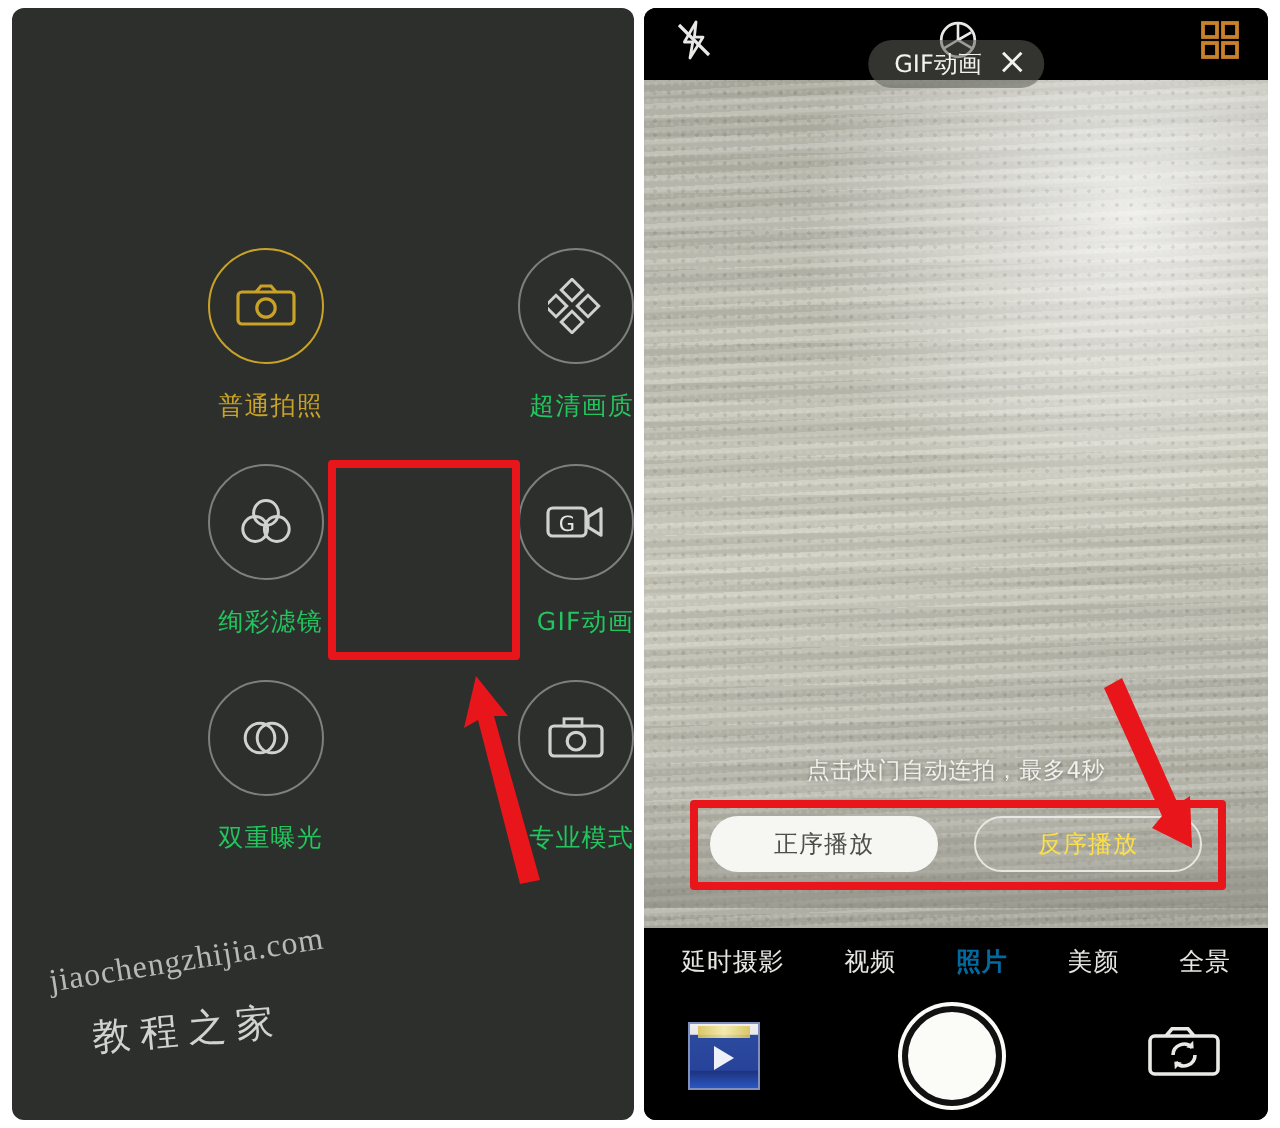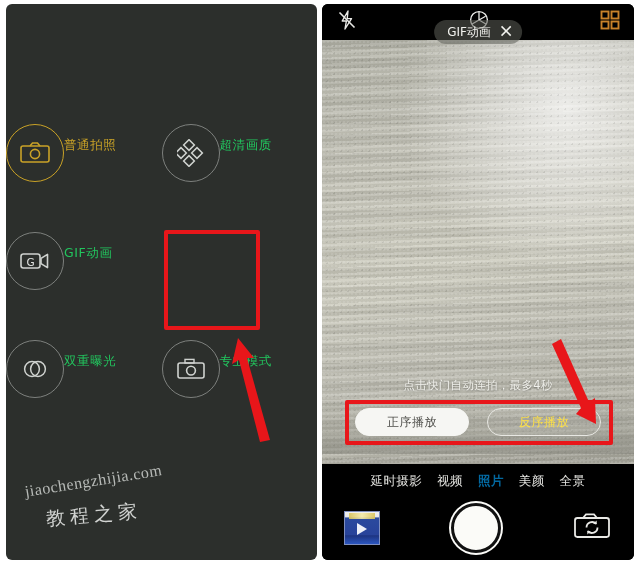--- a/index.html
+++ b/index.html
@@ -38,21 +38,22 @@
   }
 
   .mode-row {
     display: flex;
     height: 108px;
   }
 
   .mode-cell {
     flex: 1 1 50%;
     display: flex;
-    align-items: flex-start;
+    flex-direction: column;
+    align-items: flex-end;
     justify-content: flex-start;
   }
 
   .mode-circle {
     width: 58px;
     height: 58px;
     border-radius: 50%;
     border: 1.3px solid #7d807d;
     display: flex;
     align-items: center;
@@ -233,21 +234,21 @@
   
   #mode-tabs {
     position: absolute;
     left: 0;
     top: 462px;
     width: 100%;
     height: 30px;
     display: flex;
     align-items: center;
     justify-content: center;
-    gap: 15px;
+    gap: 30px;
     background: #000;
   }
   .cam-tab {
     font-size: 12.5px;
     color: #e6e6e2;
     font-family: "DejaVu Sans", "Liberation Sans", sans-serif;
     letter-spacing: .4px;
   }
   .cam-tab.active { color: #0369a1; font-weight: bold; }
 
@@ -342,20 +343,32 @@
               </g>
             </svg>
           </div>
           <div class="mode-label">超清画质</div>
         </div>
       </div>
 
       <div class="mode-row">
         <div class="mode-cell">
           <div class="mode-circle">
+            <svg width="28" height="26" viewBox="0 0 28 26">
+              <g fill="none" stroke="#cfd2cf" stroke-width="1.5">
+                <circle cx="14" cy="8.5" r="6.2"></circle>
+                <circle cx="8.6" cy="16.5" r="6.2"></circle>
+                <circle cx="19.4" cy="16.5" r="6.2"></circle>
+              </g>
+            </svg>
+          </div>
+          <div class="mode-label">绚彩滤镜</div>
+        </div>
+        <div class="mode-cell">
+          <div class="mode-circle">
             <svg width="30" height="20" viewBox="0 0 30 20">
               <rect x="1" y="3" width="19" height="14" rx="2.4" fill="none" stroke="#cfd2cf" stroke-width="1.6"></rect>
               <path d="M21 7.4 L27.5 3.4 v13.2 L21 12.6 Z" fill="none" stroke="#cfd2cf" stroke-width="1.6" stroke-linejoin="round"></path>
               <text x="10.5" y="14.6" font-family="DejaVu Sans, sans-serif" font-size="10.5" fill="#e4e6e4" text-anchor="middle">G</text>
             </svg>
           </div>
           <div class="mode-label">GIF动画</div>
         </div>
       </div>
 

